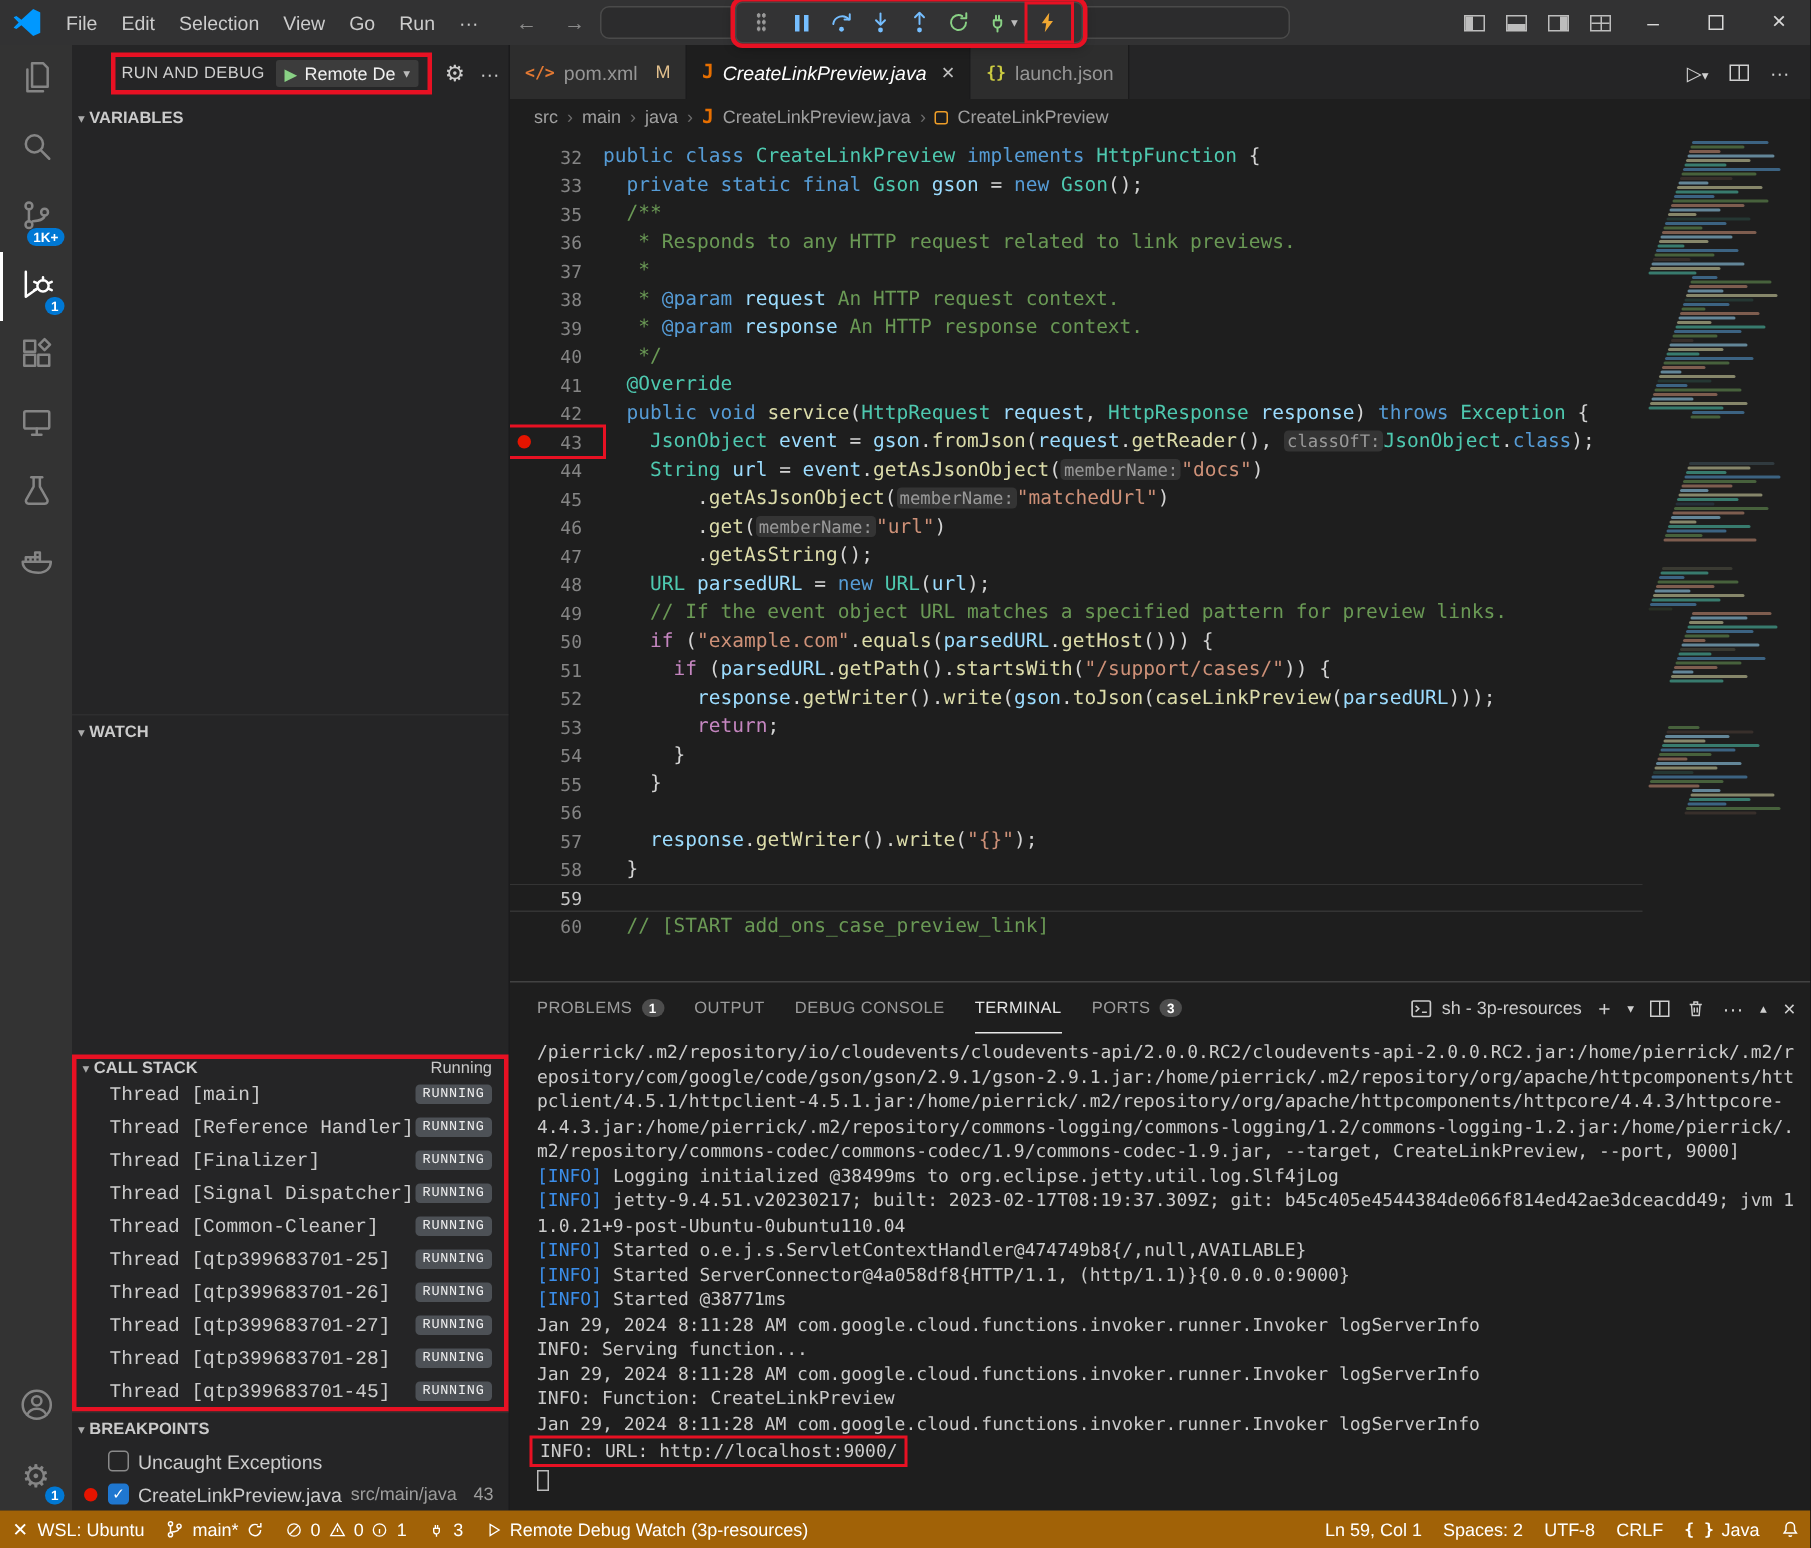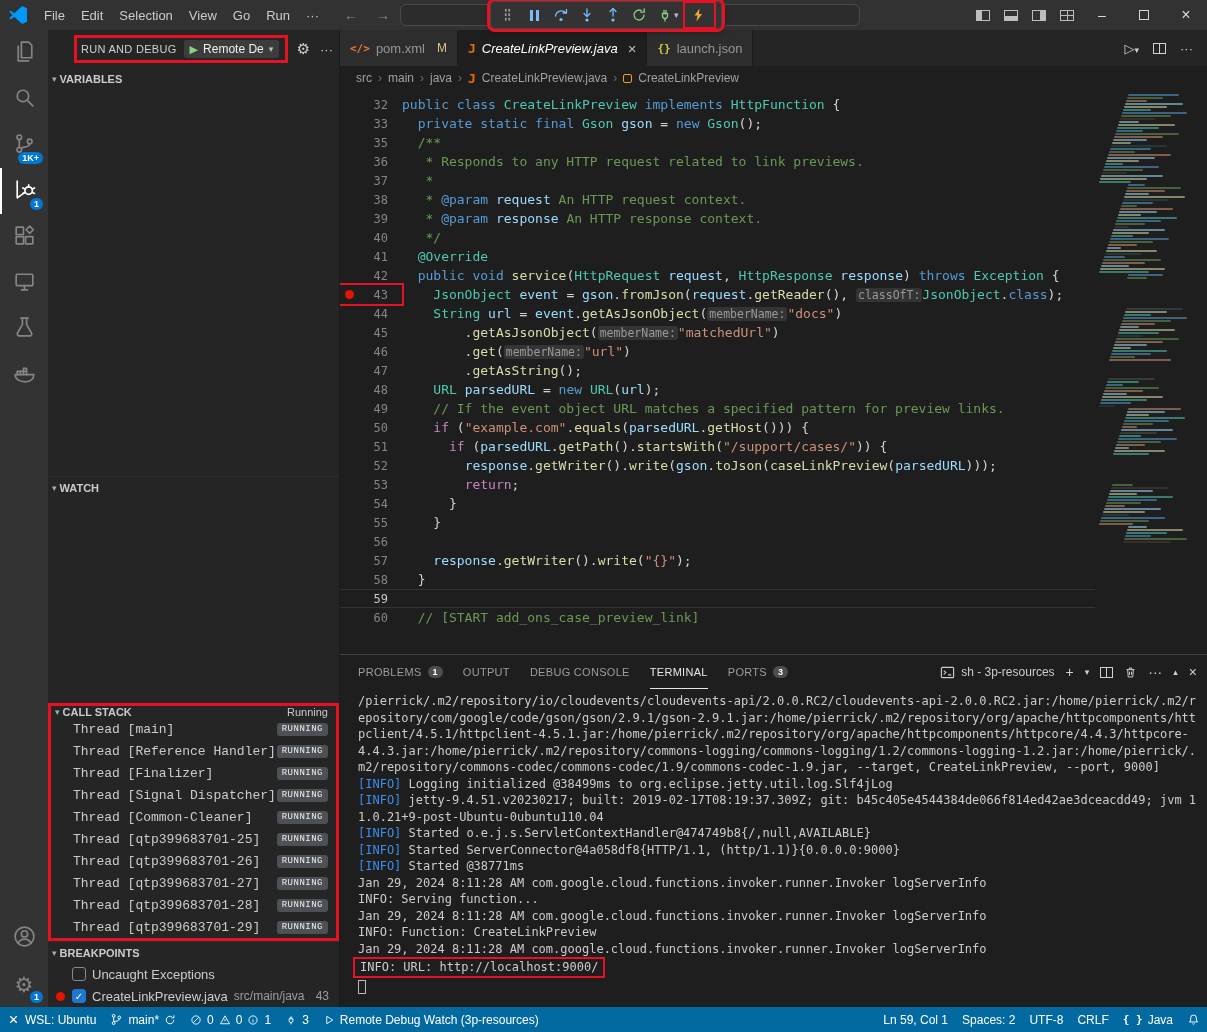--- a/index.html
+++ b/index.html
@@ -120,21 +120,21 @@
   .shell-label{display:flex;align-items:center;gap:6px;font-size:12px;color:#cccccc;}
   .pa-icon{display:flex;align-items:center;justify-content:center;font-size:14px;}
   .term{flex:1;padding:4px 4px 0 18px;font-family:"DejaVu Sans Mono",monospace;font-size:12px;line-height:16.5px;color:#cccccc;overflow:hidden;}
   .term-line{white-space:pre-wrap;word-break:break-all;}
   .term .ti{color:#3b8eea;}
   .term .tp{color:#cccccc;}
   .annot-line{display:inline-block;border:2px solid #e81123;padding:0 5px;margin-left:-5px;}
   .term-cursor{display:inline-block;width:8px;height:14px;border:1px solid #bbbbbb;vertical-align:middle;margin-top:2px;}
 
   
-  .statusbar{flex:0 0 25px;background:#0369a1;display:flex;color:#ffffff;font-size:12px;}
+  .statusbar{flex:0 0 25px;background:#a16207;display:flex;color:#ffffff;font-size:12px;}
   .sb-item{display:flex;align-items:center;gap:5px;padding:0 7px;height:25px;}
   .sb-item svg{display:block;}
   .sb-right{margin-left:auto;display:flex;align-items:center;}
   .braces{font-family:"DejaVu Sans Mono",monospace;font-size:11px;font-weight:700;}
 </style>
 </head>
 <body>
 
 <div id="app">
 
@@ -363,21 +363,21 @@
             </div>
             <div class="thr">
               <span class="tname">Thread [qtp399683701-27]</span>
               <span class="run-badge">RUNNING</span>
             </div>
             <div class="thr">
               <span class="tname">Thread [qtp399683701-28]</span>
               <span class="run-badge">RUNNING</span>
             </div>
             <div class="thr">
-              <span class="tname">Thread [qtp399683701-29]</span>
+              <span class="tname">Thread [qtp399683701-45]</span>
               <span class="run-badge">RUNNING</span>
             </div>
           </div>
       </div>
 
       <div class="sec-h">
         <span class="chev">▾</span>
         <span>BREAKPOINTS</span>
       </div>
       <div id="breakpoints">
@@ -639,21 +639,21 @@
                 </svg>
             </span>
             <span class="pa-icon">···</span>
             <span class="pa-icon" style="font-size:9px;">▴</span>
             <span class="pa-icon">×</span>
           </span>
         </div>
         <div class="term" id="terminal">
             <div class="term-line"><span class="tp">/pierrick/.m2/repository/io/cloudevents/cloudevents-api/2.0.0.RC2/cloudevents-api-2.0.0.RC2.jar:/home/pierrick/.m2/repository/com/google/code/gson/gson/2.9.1/gson-2.9.1.jar:/home/pierrick/.m2/repository/org/apache/httpcomponents/httpclient/4.5.1/httpclient-4.5.1.jar:/home/pierrick/.m2/repository/org/apache/httpcomponents/httpcore/4.4.3/httpcore-4.4.3.jar:/home/pierrick/.m2/repository/commons-logging/commons-logging/1.2/commons-logging-1.2.jar:/home/pierrick/.m2/repository/commons-codec/commons-codec/1.9/commons-codec-1.9.jar, --target, CreateLinkPreview, --port, 9000]</span></div>
             <div class="term-line"><span class="ti">[INFO]</span><span class="tp"> Logging initialized @38499ms to org.eclipse.jetty.util.log.Slf4jLog</span></div>
-            <div class="term-line"><span class="ti">[INFO]</span><span class="tp"> jetty-9.4.51.v20230217; built: 2019-02-17T08:19:37.309Z; git: b45c405e4544384de066f814ed42ae3dceacdd49; jvm 11.0.21+9-post-Ubuntu-0ubuntu110.04</span></div>
+            <div class="term-line"><span class="ti">[INFO]</span><span class="tp"> jetty-9.4.51.v20230217; built: 2023-02-17T08:19:37.309Z; git: b45c405e4544384de066f814ed42ae3dceacdd49; jvm 11.0.21+9-post-Ubuntu-0ubuntu110.04</span></div>
             <div class="term-line"><span class="ti">[INFO]</span><span class="tp"> Started o.e.j.s.ServletContextHandler@474749b8{/,null,AVAILABLE}</span></div>
             <div class="term-line"><span class="ti">[INFO]</span><span class="tp"> Started ServerConnector@4a058df8{HTTP/1.1, (http/1.1)}{0.0.0.0:9000}</span></div>
             <div class="term-line"><span class="ti">[INFO]</span><span class="tp"> Started @38771ms</span></div>
             <div class="term-line"><span class="tp">Jan 29, 2024 8:11:28 AM com.google.cloud.functions.invoker.runner.Invoker logServerInfo</span></div>
             <div class="term-line"><span class="tp">INFO: Serving function...</span></div>
             <div class="term-line"><span class="tp">Jan 29, 2024 8:11:28 AM com.google.cloud.functions.invoker.runner.Invoker logServerInfo</span></div>
             <div class="term-line"><span class="tp">INFO: Function: CreateLinkPreview</span></div>
             <div class="term-line"><span class="tp">Jan 29, 2024 8:11:28 AM com.google.cloud.functions.invoker.runner.Invoker logServerInfo</span></div>
             <div class="term-line"><span class="annot-line"><span class="tp">INFO: URL: http://localhost:9000/</span></span></div>
             <div class="term-line"><span class="term-cursor"></span></div>

